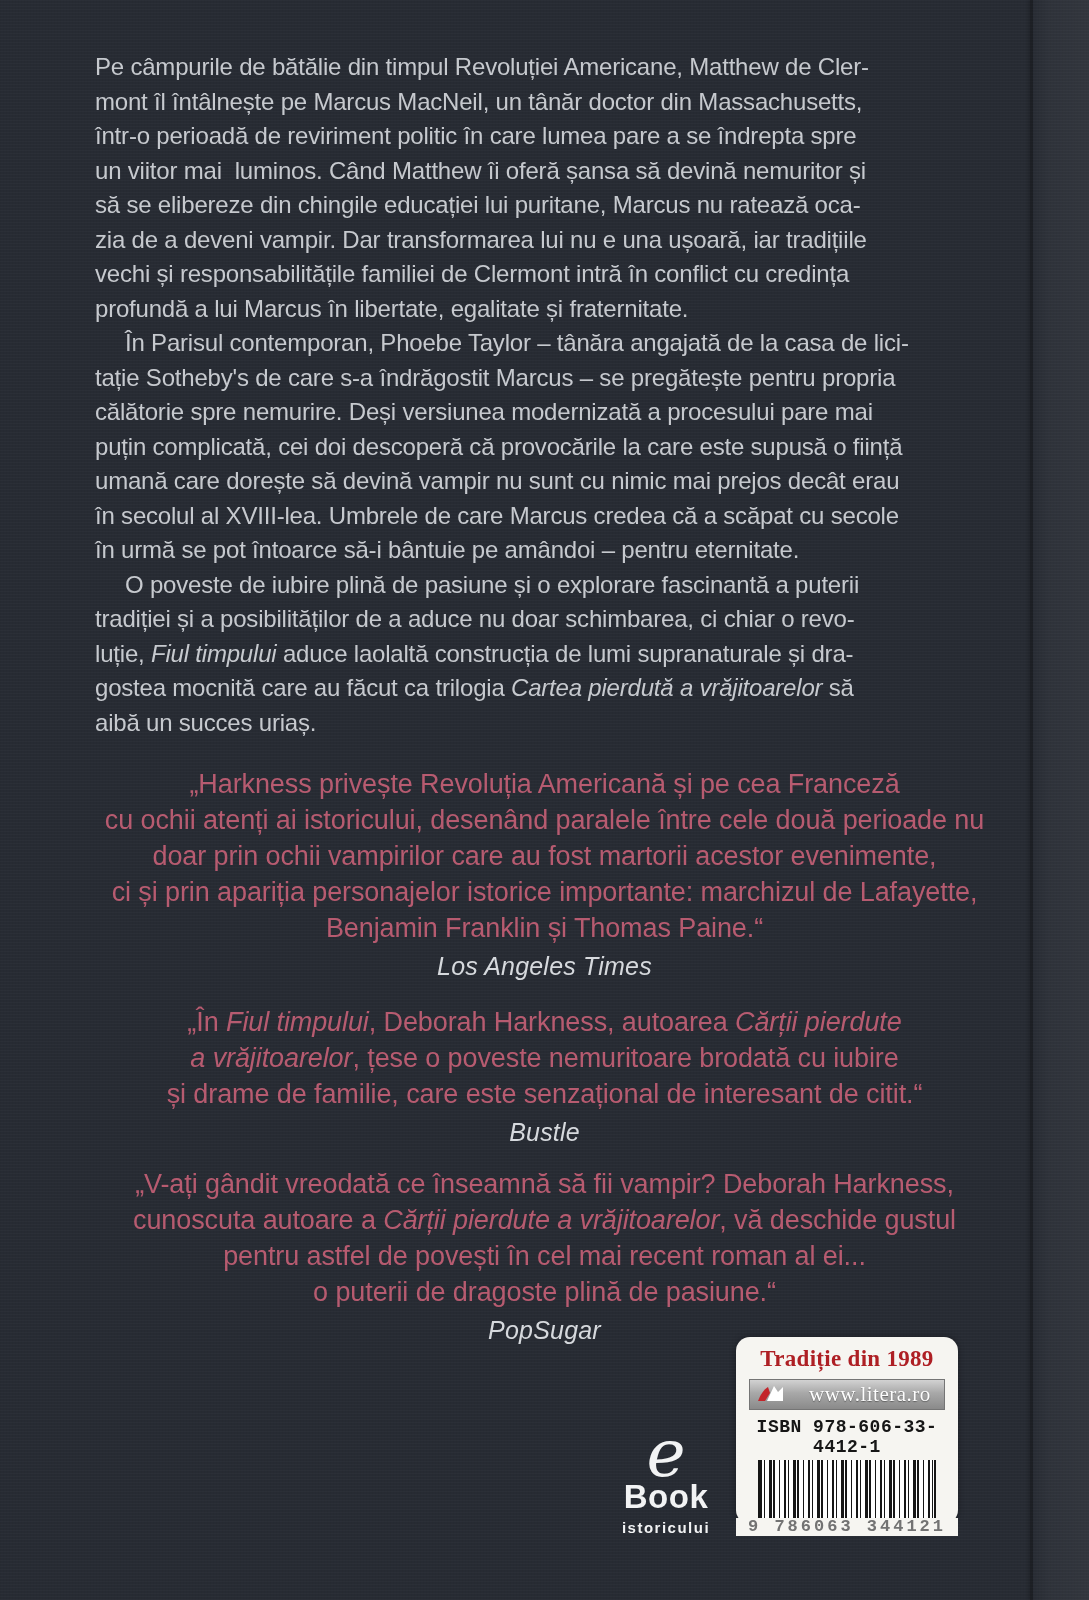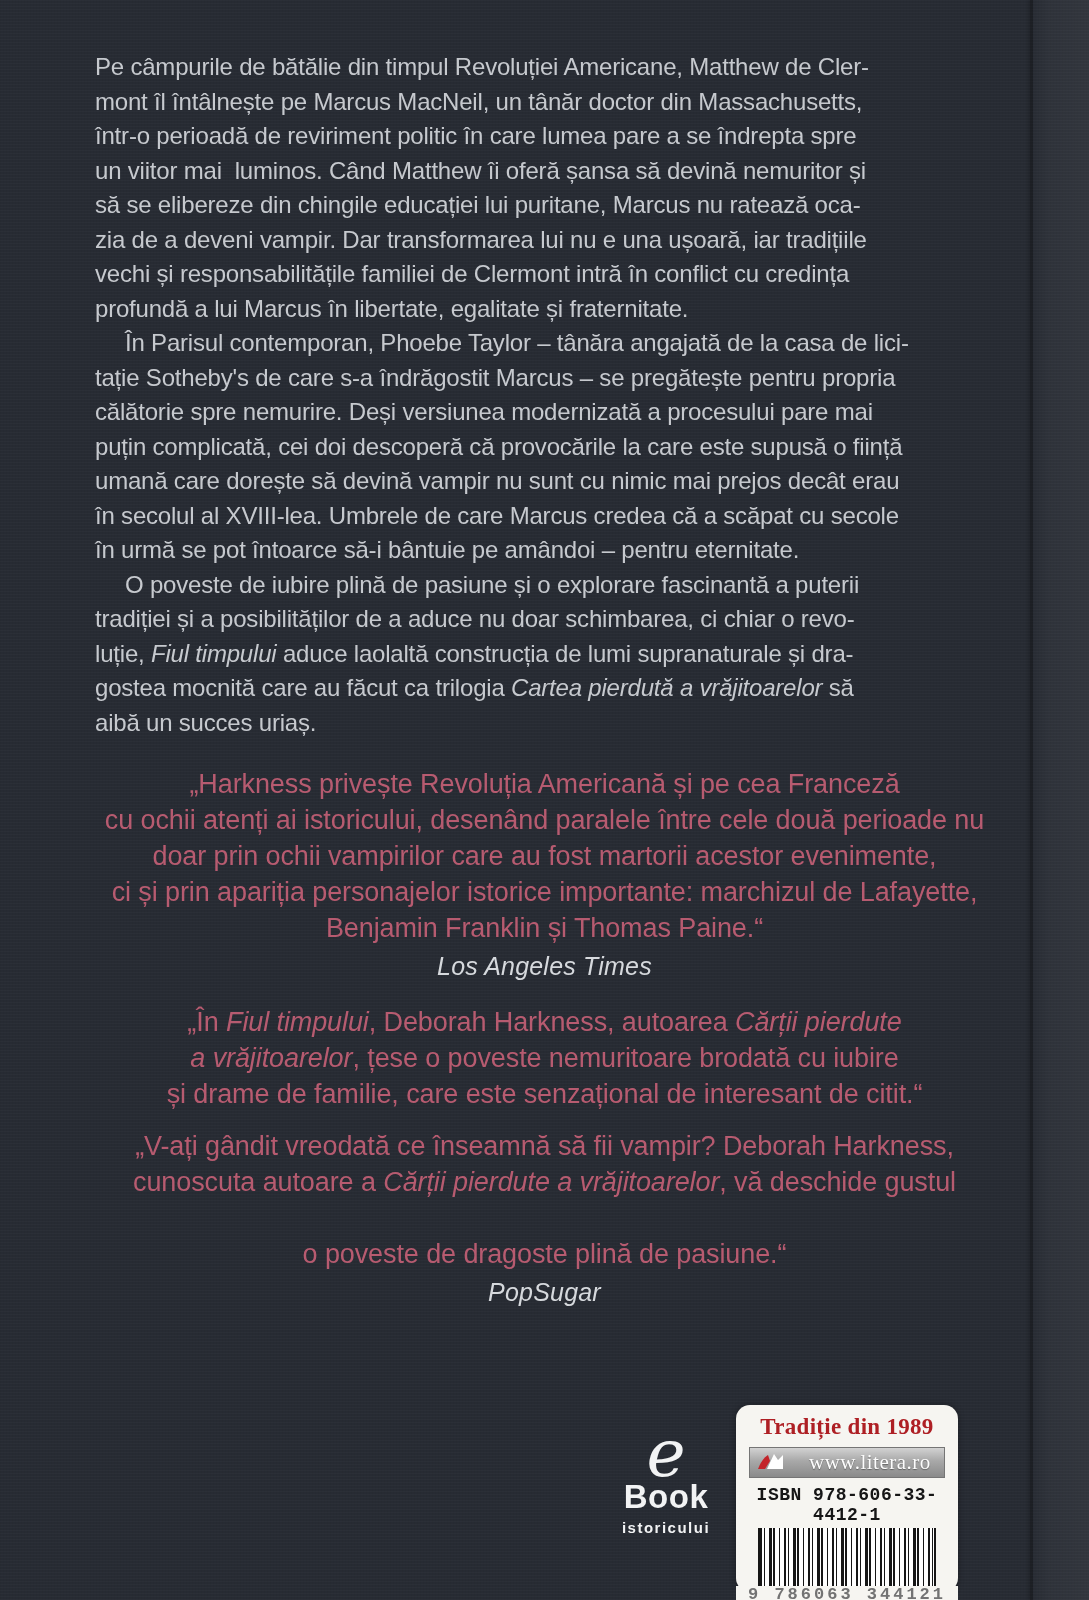--- a/index.html
+++ b/index.html
@@ -69,21 +69,21 @@
     font-style:italic;font-size:66px;line-height:60px;font-weight:400;
   }
   .ebook .book{
     font-size:33px;font-weight:bold;letter-spacing:0.5px;line-height:34px;margin-top:-4px;
   }
   .ebook .disp{
     font-size:15px;font-weight:bold;letter-spacing:1.5px;margin-top:5px;
   }
   
   .sticker{
-    position:absolute;left:736px;top:1405px;width:222px;height:187px;
+    position:absolute;left:736px;top:1337px;width:222px;height:187px;
     background:#f6f5f1;border-radius:14px;
     box-shadow:0 0 6px rgba(0,0,0,.35);
     text-align:center;
   }
   .tagline{
     font-family:"Liberation Serif", serif;
     color:#ae1f24;font-weight:bold;font-size:23px;
     margin-top:9px;letter-spacing:0.3px;
   }
   .banner{
@@ -133,22 +133,23 @@
   <div class="textblock">
     <p><span>Pe câmpurile de bătălie din timpul Revoluției Americane, Matthew de Cler-</span><br><span>mont îl întâlnește pe Marcus MacNeil, un tânăr doctor din Massachusetts,</span><br><span>într-o perioadă de reviriment politic în care lumea pare a se îndrepta spre</span><br><span>un viitor mai  luminos. Când Matthew îi oferă șansa să devină nemuritor și</span><br><span>să se elibereze din chingile educației lui puritane, Marcus nu ratează oca-</span><br><span>zia de a deveni vampir. Dar transformarea lui nu e una ușoară, iar tradițiile</span><br><span>vechi și responsabilitățile familiei de Clermont intră în conflict cu credința</span><br><span>profundă a lui Marcus în libertate, egalitate și fraternitate.</span></p>
     <p class="indent"><span>În Parisul contemporan, Phoebe Taylor – tânăra angajată de la casa de lici-</span><br><span>tație Sotheby's de care s-a îndrăgostit Marcus – se pregătește pentru propria</span><br><span>călătorie spre nemurire. Deși versiunea modernizată a procesului pare mai</span><br><span>puțin complicată, cei doi descoperă că provocările la care este supusă o ființă</span><br><span>umană care dorește să devină vampir nu sunt cu nimic mai prejos decât erau</span><br><span>în secolul al XVIII-lea. Umbrele de care Marcus credea că a scăpat cu secole</span><br><span>în urmă se pot întoarce să-i bântuie pe amândoi – pentru eternitate.</span></p>
     <p class="indent"><span>O poveste de iubire plină de pasiune și o explorare fascinantă a puterii</span><br><span>tradiției și a posibilităților de a aduce nu doar schimbarea, ci chiar o revo-</span><br><span>luție, </span><span class="it">Fiul timpului</span><span> aduce laolaltă construcția de lumi supranaturale și dra-</span><br><span>gostea mocnită care au făcut ca trilogia </span><span class="it">Cartea pierdută a vrăjitoarelor</span><span> să</span><br><span>aibă un succes uriaș.</span></p>
   </div>
 
   <div class="quote q1"><span>„Harkness privește Revoluția Americană și pe cea Franceză</span><br><span>cu ochii atenți ai istoricului, desenând paralele între cele două perioade nu</span><br><span>doar prin ochii vampirilor care au fost martorii acestor evenimente,</span><br><span>ci și prin apariția personajelor istorice importante: marchizul de Lafayette,</span><br><span>Benjamin Franklin și Thomas Paine.“</span></div>
   <div class="qsource">Los Angeles Times</div>
 
   <div class="quote q2"><span>„În </span><span class="it">Fiul timpului</span><span>, Deborah Harkness, autoarea </span><span class="it">Cărții pierdute</span><br><span class="it">a vrăjitoarelor</span><span>, țese o poveste nemuritoare brodată cu iubire</span><br><span>și drame de familie, care este senzațional de interesant de citit.“</span></div>
+  <div class="qsource">Bustle</div>
 
-  <div class="quote q3"><span>„V-ați gândit vreodată ce înseamnă să fii vampir? Deborah Harkness,</span><br><span>cunoscuta autoare a </span><span class="it">Cărții pierdute a vrăjitoarelor</span><span>, vă deschide gustul</span><br><br><span>o poveste de dragoste plină de pasiune.“</span></div>
+  <div class="quote q3"><span>„V-ați gândit vreodată ce înseamnă să fii vampir? Deborah Harkness,</span><br><span>cunoscuta autoare a </span><span class="it">Cărții pierdute a vrăjitoarelor</span><span>, vă deschide gustul</span><br><span>pentru astfel de povești în cel mai recent roman al ei...</span><br><span>o puterii de dragoste plină de pasiune.“</span></div>
   <div class="qsource">PopSugar</div>
 
   <div class="ebook">
     <div class="e">e</div>
     <div class="book">Book</div>
     <div class="disp">istoricului</div>
   </div>
 
   <div class="sticker">
     <div class="tagline">Tradiție din 1989</div>

